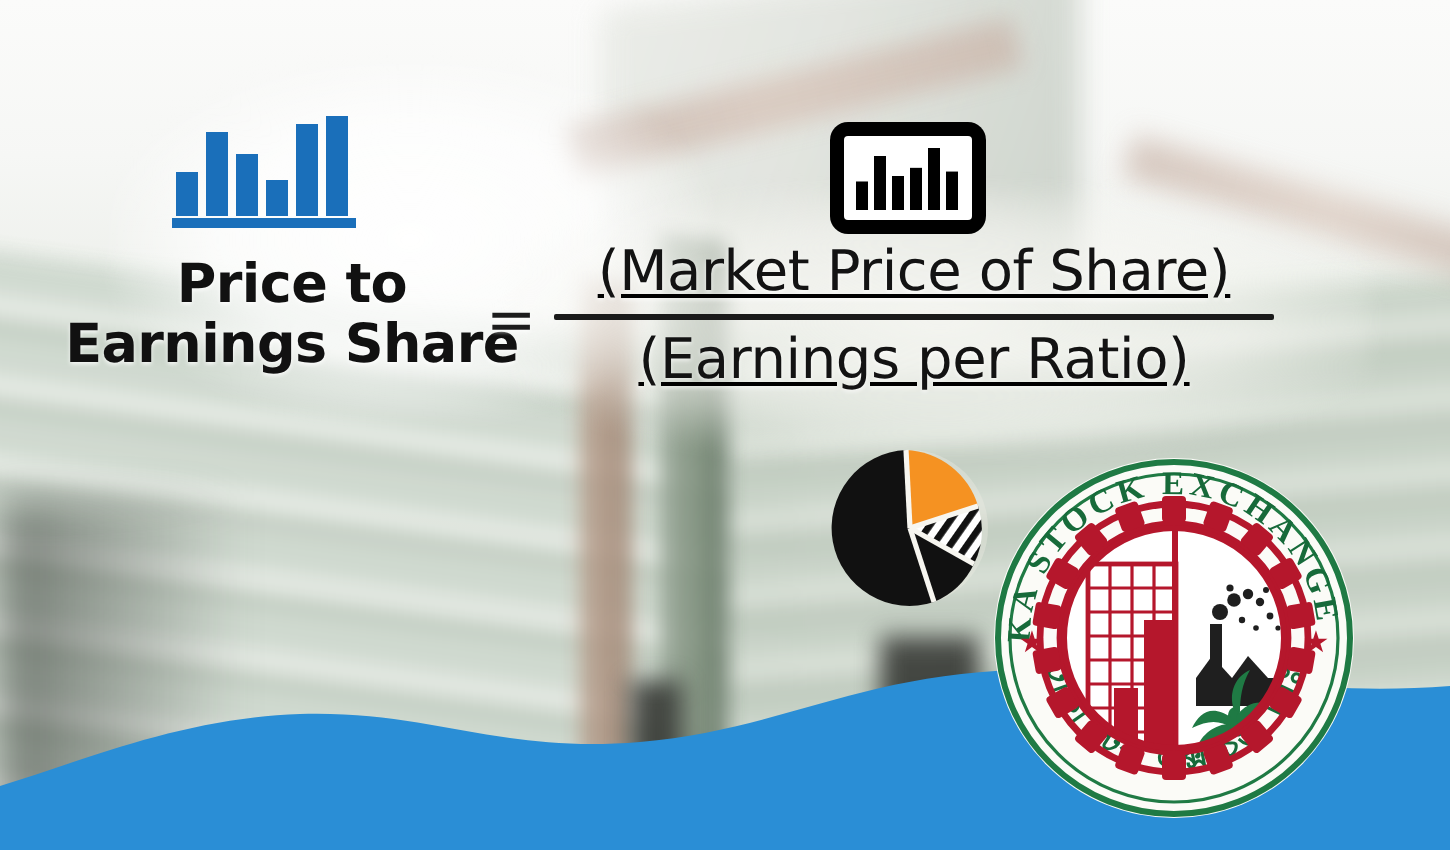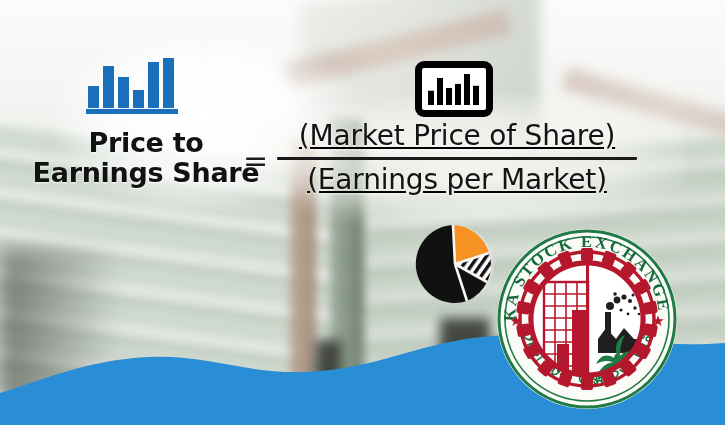--- a/index.html
+++ b/index.html
@@ -170,21 +170,21 @@
 
   <div class="headline">
     <div>Price to</div>
     <div>Earnings Share</div>
   </div>
   <div class="eq">=</div>
 
   <div class="fraction">
     <div class="fr-line">(Market Price of Share)</div>
     <div class="fr-bar"></div>
-    <div class="fr-line">(Earnings per Market)</div>
+    <div class="fr-line">(Earnings per Ratio)</div>
   </div>
 
   <svg class="black-icon" viewBox="0 0 80 58">
     <rect x="1" y="1" width="78" height="56" rx="9" ry="9" fill="#000"></rect>
     <rect x="8" y="8" width="64" height="42" rx="2" ry="2" fill="#fff"></rect>
     <rect x="14" y="32" width="6" height="13" fill="#000"></rect>
     <rect x="23" y="18" width="6" height="27" fill="#000"></rect>
     <rect x="32" y="28" width="6" height="17" fill="#000"></rect>
     <rect x="41" y="24" width="6" height="21" fill="#000"></rect>
     <rect x="50" y="14" width="6" height="31" fill="#000"></rect>

